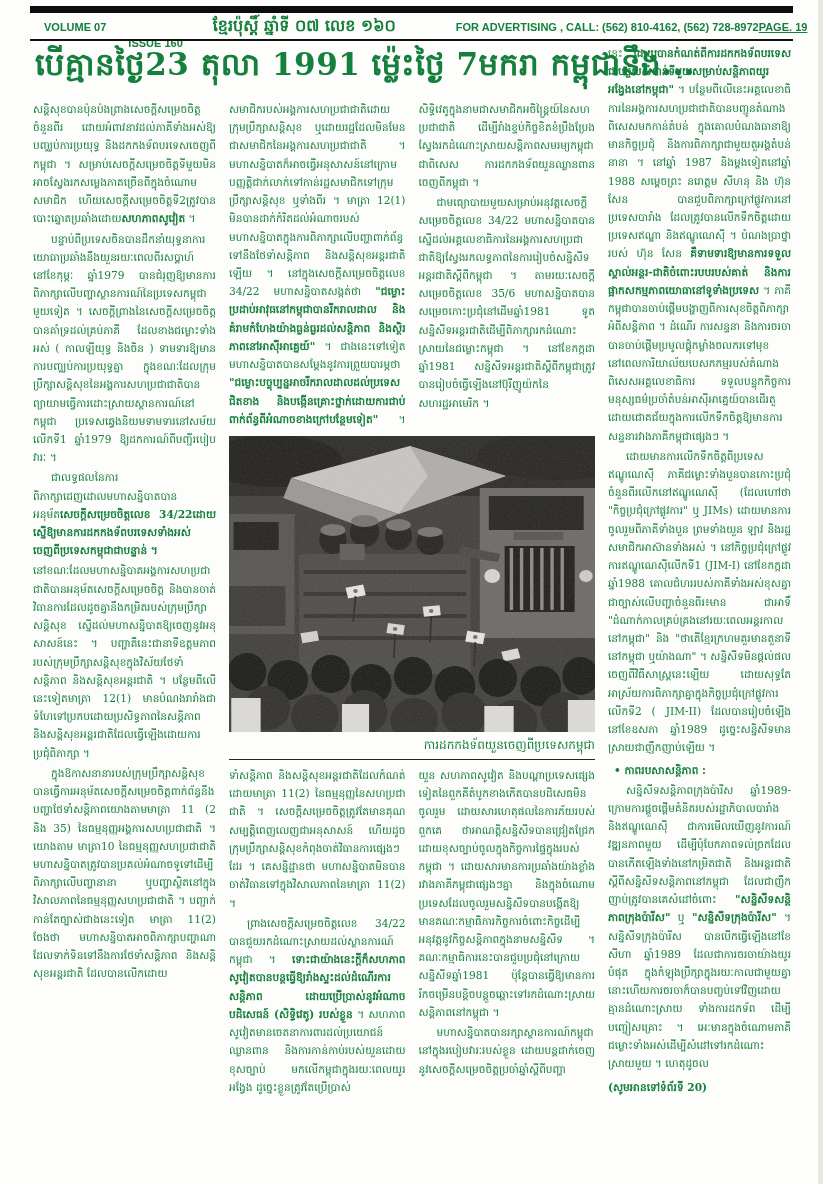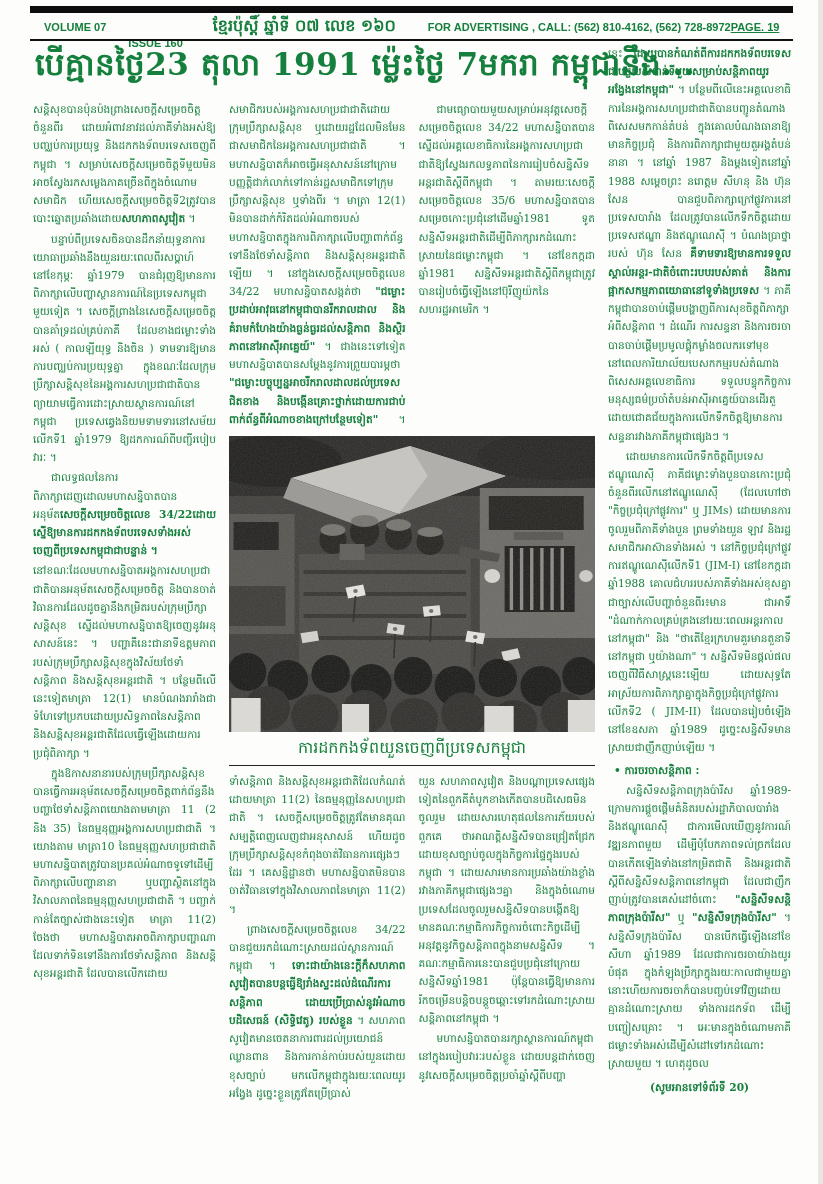--- a/index.html
+++ b/index.html
@@ -4,42 +4,42 @@
 <style>
   html,body{margin:0;padding:0;background:#e9e7e2;}
   .page{position:relative;width:818px;height:1184px;background:#fdfdfb;color:#15803d;
         font-family:"DejaVu Serif","Liberation Serif",serif;overflow:hidden;}
   .topbar{position:absolute;left:30px;top:6px;width:763px;height:7px;background:#0d0d0d;}
   .mast{position:absolute;left:30px;top:16px;width:763px;height:22px;display:flex;align-items:center;
         font-family:"Liberation Sans",sans-serif;font-weight:bold;font-size:11px;white-space:nowrap;}
   .mast .m-vol{margin-left:14px;}
   .mast .m-iss{margin-left:22px;margin-top:32px;}
   .mast .m-khm{margin-left:30px;font-family:"DejaVu Serif",serif;font-size:16px;}
-  .mast .m-adv{margin-left:32px;text-align:right;}
+  .mast .m-adv{margin-left:60px;text-align:right;}
   .mast .m-page{margin-left:auto;margin-right:18px;text-decoration:underline;}
   .mastrule{position:absolute;left:30px;top:39px;width:763px;height:2px;background:#111;}
   .content{position:absolute;left:33px;top:44px;width:758px;height:1128px;}
   .headline{position:absolute;left:2px;top:0;width:548px;margin:0;font-size:31px;line-height:1.35;
             font-weight:bold;letter-spacing:.5px;white-space:nowrap;}
   .cols{position:absolute;left:0;top:0;width:100%;height:100%;display:flex;gap:13px;}
   .colwrap{flex:1 1 0;min-width:0;overflow:hidden;}
   .pad-head{padding-top:56px;}
   .middle{flex:2 2 0;display:flex;flex-direction:column;min-width:0;}
   .midrow{display:flex;gap:13px;}
   .mid-top{height:330px;overflow:hidden;}
   .mid-bottom{flex:1;overflow:hidden;}
   .midcol{flex:1 1 0;min-width:0;overflow:hidden;}
   .coltext p{margin:0 0 2px 0;font-size:10.6px;line-height:1.72;text-align:justify;text-indent:18px;
              word-break:break-word;}
   .coltext p.p0{text-indent:0;}
   .coltext p.subhead{font-weight:bold;text-indent:6px;margin-top:4px;}
-  .coltext p.note{font-weight:bold;text-align:center;text-indent:0;margin-top:6px;}
+  .coltext p.note{font-weight:bold;text-indent:0;margin-top:6px;}
   .photo-block{margin:6px 0 0 0;padding:0;}
   .photo-block svg{display:block;width:100%;height:296px;background:#3c3c3c;}
-  .photo-block figcaption{font-size:16px;text-align:center;padding:5px 0 4px 0;}
+  .photo-block figcaption{font-size:12px;text-align:right;padding:5px 0 4px 0;}
   .caprule{height:1px;background:#222;margin-bottom:6px;}
   b{font-weight:bold;}
 </style>
 </head>
 <body>
 
 <div class="page">
 
   <div class="topbar"></div>
 
@@ -63,20 +63,21 @@
           <p class="p0"><span>នៅខណៈដែលមហាសន្និបាតអង្គការសហប្រជាជាតិបានអនុម័តសេចក្តីសម្រេចចិត្ត និងបានចាត់វិធានការដែលដូចគ្នានឹងកម្រិតរបស់ក្រុមប្រឹក្សាសន្តិសុខ ស្នើដល់មហាសន្និបាតឱ្យចេញនូវអនុសាសន៍នេះ ។ បញ្ហាគឺនេះជានាទីឧត្តមភាពរបស់ក្រុមប្រឹក្សាសន្តិសុខក្នុងវិស័យថែទាំសន្តិភាព និងសន្តិសុខអន្តរជាតិ ។ បន្ថែមពីលើនេះទៀតមាត្រា 12(1) មានបំណងរារាំងជាទំហែទៅប្រកបដោយប្រសិទ្ធភាពនៃសន្តិភាព និងសន្តិសុខអន្តរជាតិដែលធ្វើឡើងដោយការប្រជុំពិភាក្សា ។</span></p>
           <p><span>ក្នុងឱកាសនានារបស់ក្រុមប្រឹក្សាសន្តិសុខបានធ្វើការអនុម័តសេចក្តីសម្រេចចិត្តពាក់ព័ន្ធនឹងបញ្ហាថែទាំសន្តិភាពយោងតាមមាត្រា 11 (2 និង 35) នៃធម្មនុញ្ញអង្គការសហប្រជាជាតិ ។ យោងតាម មាត្រា10 នៃធម្មនុញ្ញសហប្រជាជាតិ មហាសន្និបាតត្រូវបានប្រគល់អំណាចទូទៅដើម្បីពិភាក្សាលើបញ្ហានានា ឬបញ្ហាស្ថិតនៅក្នុងវិសាលភាពនៃធម្មនុញ្ញសហប្រជាជាតិ ។ បញ្ជាក់កាន់តែច្បាស់ជាងនេះទៀត មាត្រា 11(2) ចែងថា មហាសន្និបាតអាចពិភាក្សាបញ្ហាណាដែលទាក់ទិនទៅនឹងការថែទាំសន្តិភាព និងសន្តិសុខអន្តរជាតិ ដែលបានលើកដោយ</span></p>
         </div>
 
       <div class="middle pad-head">
         <div class="midrow mid-top">
           <div class="midcol coltext">
               <p class="p0"><span>សមាជិករបស់អង្គការសហប្រជាជាតិដោយក្រុមប្រឹក្សាសន្តិសុខ ឬដោយរដ្ឋដែលមិនមែនជាសមាជិកនៃអង្គការសហប្រជាជាតិ ។ មហាសន្និបាតក៏អាចធ្វើអនុសាសន៍នៅក្រោមបញ្ញត្តិជាក់លាក់ទៅកាន់រដ្ឋសមាជិកទៅក្រុមប្រឹក្សាសន្តិសុខ ឬទាំងពីរ ។ មាត្រា 12(1) មិនបានដាក់កំរិតដល់អំណាចរបស់មហាសន្និបាតក្នុងការពិភាក្សាលើបញ្ហាពាក់ព័ន្ធទៅនឹងថែទាំសន្តិភាព និងសន្តិសុខអន្តរជាតិឡើយ ។ នៅក្នុងសេចក្តីសម្រេចចិត្តលេខ 34/22 មហាសន្និបាតសង្កត់ថា </span><b>"ជម្លោះប្រដាប់អាវុធនៅកម្ពុជាបានរីករាលដាល និងគំរាមកំហែងយ៉ាងធ្ងន់ធ្ងរដល់សន្តិភាព និងស្ថិរភាពនៅអាស៊ីអាគ្នេយ៍"</b><span> ។ ជាងនេះទៅទៀតមហាសន្និបាតបានសម្តែងនូវការព្រួយបារម្ភថា </span><b>"ជម្លោះបច្ចុប្បន្នអាចរីករាលដាលដល់ប្រទេសជិតខាង និងបង្កើនគ្រោះថ្នាក់ដោយការជាប់ពាក់ព័ន្ធពីអំណាចខាងក្រៅបន្ថែមទៀត"</b><span> ។ ដូច្នេះមហាសន្និបាតបានយោងដោយផ្ទាល់ចំពោះបញ្ហាពាក់ព័ន្ធទៅនឹងទំហែ</span></p>
             </div>
           <div class="midcol coltext">
+              <p class="p0"><span>សិទ្ធិវេតូក្នុងនាមជាសមាជិកអចិន្ត្រៃយ៍នៃសហប្រជាជាតិ ដើម្បីរាំងខ្ទប់កិច្ចខិតខំប្រឹងប្រែងស្វែងរកដំណោះស្រាយសន្តិភាពសមរម្យកម្ពុជាជាពិសេស ការដកកងទ័ពយួនឈ្លានពានចេញពីកម្ពុជា ។</span></p>
               <p><span>ជាមធ្យោបាយមួយសម្រាប់អនុវត្តសេចក្តីសម្រេចចិត្តលេខ 34/22 មហាសន្និបាតបានស្នើដល់អគ្គលេខាធិការនៃអង្គការសហប្រជាជាតិឱ្យស្វែងរកលទ្ធភាពនៃការរៀបចំសន្និសីទអន្តរជាតិស្តីពីកម្ពុជា ។ តាមរយៈសេចក្តីសម្រេចចិត្តលេខ 35/6 មហាសន្និបាតបានសម្រេចកោះប្រជុំនៅដើមឆ្នាំ1981 ទូតសន្និសីទអន្តរជាតិដើម្បីពិភាក្សារកដំណោះស្រាយនៃជម្លោះកម្ពុជា ។ នៅខែកក្កដា ឆ្នាំ1981 សន្និសីទអន្តរជាតិស្តីពីកម្ពុជាត្រូវបានរៀបចំធ្វើឡើងនៅប៊ុរីញូយ៉កនៃសហរដ្ឋអាមេរិក ។</span></p>
             </div>
         </div>
 
         <figure class="photo-block">
           <svg viewBox="0 0 324 296" preserveAspectRatio="none">
             <defs>
               <filter id="grain">
                   <feTurbulence type="fractalNoise" baseFrequency="0.8" numOctaves="2" result="n"></feTurbulence>
                 <feColorMatrix in="n" type="matrix" values="0 0 0 0 0.5  0 0 0 0 0.5  0 0 0 0 0.5  0 0 0 0.18 0"></feColorMatrix>
@@ -189,19 +190,19 @@
           <div class="midcol coltext">
               <p class="p0"><span>យួន សហភាពសូវៀត និងបណ្តាប្រទេសផ្សេងទៀតនៃពួកគីតំបូកខាងកើតបានបដិសេធមិនចូលរួម ដោយសារហេតុផលនៃការភ័យរបស់ពួកគេ ថាអាណត្តិសន្និសីទបានជ្រៀតជ្រែកដោយខុសច្បាប់ចូលក្នុងកិច្ចការផ្ទៃក្នុងរបស់កម្ពុជា ។ ដោយសារមានការប្រឆាំងយ៉ាងខ្លាំងរវាងភាគីកម្ពុជាផ្សេងៗគ្នា និងក្នុងចំណោមប្រទេសដែលចូលរួមសន្និសីទបានបង្កើតឱ្យមានគណៈកម្មាធិការកិច្ចការចំពោះកិច្ចដើម្បីអនុវត្តនូវកិច្ចសន្តិភាពក្នុងនាមសន្និសីទ ។ គណៈកម្មាធិការនេះបានជួបប្រជុំនៅក្រោយសន្និសីទឆ្នាំ1981 ប៉ុន្តែបានធ្វើឱ្យមានការរីកចម្រើនបន្តិចបន្តួចឆ្ពោះទៅរកដំណោះស្រាយសន្តិភាពនៅកម្ពុជា ។</span></p>
               <p><span>មហាសន្និបាតបានរក្សាស្ថានការណ៍កម្ពុជានៅក្នុងរបៀបវារៈរបស់ខ្លួន ដោយបន្តដាក់ចេញនូវសេចក្តីសម្រេចចិត្តប្រចាំឆ្នាំស្តីពីបញ្ហា</span></p>
             </div>
         </div>
       </div>
 
       <div class="colwrap coltext">
           <p class="p0"><span>នេះ </span><b>"ដោយបានកំណត់ពីការដកកងទ័ពបរទេសជាបច្ច័យសំខាន់ទីមួយសម្រាប់សន្តិភាពយូរអង្វែងនៅកម្ពុជា"</b><span> ។ បន្ថែមពីលើនេះអគ្គលេខាធិការនៃអង្គការសហប្រជាជាតិបានបញ្ជូនតំណាងពិសេសមកកាន់តំបន់ ក្នុងគោលបំណងធានាឱ្យមានកិច្ចប្រជុំ និងការពិភាក្សាជាមួយតួអង្គតំបន់នានា ។ នៅឆ្នាំ 1987 និងម្តងទៀតនៅឆ្នាំ 1988 សម្តេចព្រះ នរោត្តម សីហនុ និង ហ៊ុន សែន បានជួបពិភាក្សាក្រៅផ្លូវការនៅប្រទេសបារាំង ដែលត្រូវបានលើកទឹកចិត្តដោយប្រទេសឥណ្ឌា និងឥណ្ឌូណេស៊ី ។ បំណងប្រាថ្នារបស់ ហ៊ុន សែន </span><b>គឺទាមទារឱ្យមានការទទួលស្គាល់អន្តរ-ជាតិចំពោះរបបរបស់គាត់ និងការផ្អាកសកម្មភាពយោធានៅទូទាំងប្រទេស</b><span> ។ ភាគីកម្ពុជាបានចាប់ផ្ដើមបង្ហាញពីការសុខចិត្តពិភាក្សាអំពីសន្តិភាព ។ ដំណើរ ការសន្ទនា និងការចរចាបានចាប់ផ្ដើមប្រមូលផ្ដុំកម្លាំងចលករទៅមុខនៅពេលការិយាល័យបេសកកម្មរបស់តំណាងពិសេសអគ្គលេខាធិការ ទទួលបន្ទុកកិច្ចការមនុស្សធម៌ប្រចាំតំបន់អាស៊ីអាគ្នេយ៍បានដើរតួដោយជោគជ័យក្នុងការលើកទឹកចិត្តឱ្យមានការសន្ទនារវាងភាគីកម្ពុជាផ្សេងៗ ។</span></p>
           <p><span>ដោយមានការលើកទឹកចិត្តពីប្រទេសឥណ្ឌូណេស៊ី ភាគីជម្លោះទាំងបួនបានកោះប្រជុំចំនួនពីរលើកនៅឥណ្ឌូណេស៊ី (ដែលហៅថា "កិច្ចប្រជុំក្រៅផ្លូវការ" ឬ JIMs) ដោយមានការចូលរួមពីភាគីទាំងបួន ព្រមទាំងយួន ឡាវ និងរដ្ឋសមាជិកអាស៊ានទាំងអស់ ។ នៅកិច្ចប្រជុំក្រៅផ្លូវការឥណ្ឌូណេស៊ីលើកទី1 (JIM-I) នៅខែកក្កដា ឆ្នាំ1988 គោលជំហររបស់ភាគីទាំងអស់ខុសគ្នាជាច្បាស់លើបញ្ហាចំនួនពីរ៖មាន ជាអាទិ៍ "ដំណាក់កាលគ្រប់គ្រងនៅរយៈពេលអន្តរកាលនៅកម្ពុជា" និង "ថាតើខ្មែរក្រហមគួរមានតួនាទីនៅកម្ពុជា ឬយ៉ាងណា" ។ សន្និសីទមិនផ្តល់ផលចេញពីវិធីសាស្ត្រនេះឡើយ ដោយសុទ្ធតែអាស្រ័យការពិភាក្សាគ្នាក្នុងកិច្ចប្រជុំក្រៅផ្លូវការលើកទី2 ( JIM-II) ដែលបានរៀបចំឡើងនៅខែឧសភា ឆ្នាំ1989 ដូច្នេះសន្និសីទមានស្រាយជាញឹកញាប់ឡើយ ។</span></p>
-          <p class="subhead"><b>• ការចរចាសន្តិភាព :</b></p>
+          <p class="subhead"><b>• កាពរបសាសន្តិភាព :</b></p>
           <p><span>សន្និសីទសន្តិភាពក្រុងប៉ារីស ឆ្នាំ1989-ក្រោមការផ្តួចផ្ដើមគំនិតរបស់រដ្ឋាភិបាលបារាំង និងឥណ្ឌូណេស៊ី ជាការមើលឃើញនូវការណ៍វឌ្ឍនភាពមួយ ដើម្បីប៉ំបែកភាពទល់ច្រកដែលបានកើតឡើងទាំងនៅកម្រិតជាតិ និងអន្តរជាតិស្តីពីសន្និសីទសន្តិភាពនៅកម្ពុជា ដែលជាញឹកញាប់ត្រូវបានគេសំដៅចំពោះ </span><b>"សន្និសីទសន្តិភាពក្រុងប៉ារីស"</b><span> ឬ </span><b>"សន្និសីទក្រុងប៉ារីស"</b><span> ។ សន្និសីទក្រុងប៉ារីស បានបើកធ្វើឡើងនៅខែសីហា ឆ្នាំ1989 ដែលជាការចរចាយ៉ាងយូរបំផុត ក្នុងកំឡុងប្រឹក្សាក្នុងរយៈកាលជាមួយគ្នានោះហើយការចរចាក៏បានបញ្ចប់ទៅវិញដោយគ្មានដំណោះស្រាយ ទាំងការដកទ័ព ដើម្បីបញ្ចៀសគ្រោះ ។ អេៈមានក្នុងចំណោមភាគីជម្លោះទាំងអស់ដើម្បីសំដៅទៅរកដំណោះស្រាយមួយ ។ ហេតុដូចល</span></p>
           <p class="note"><b>(សូមអានទៅទំព័រទី 20)</b></p>
         </div>
     </div>
   </div>
 </div>
 
 </body></html>

